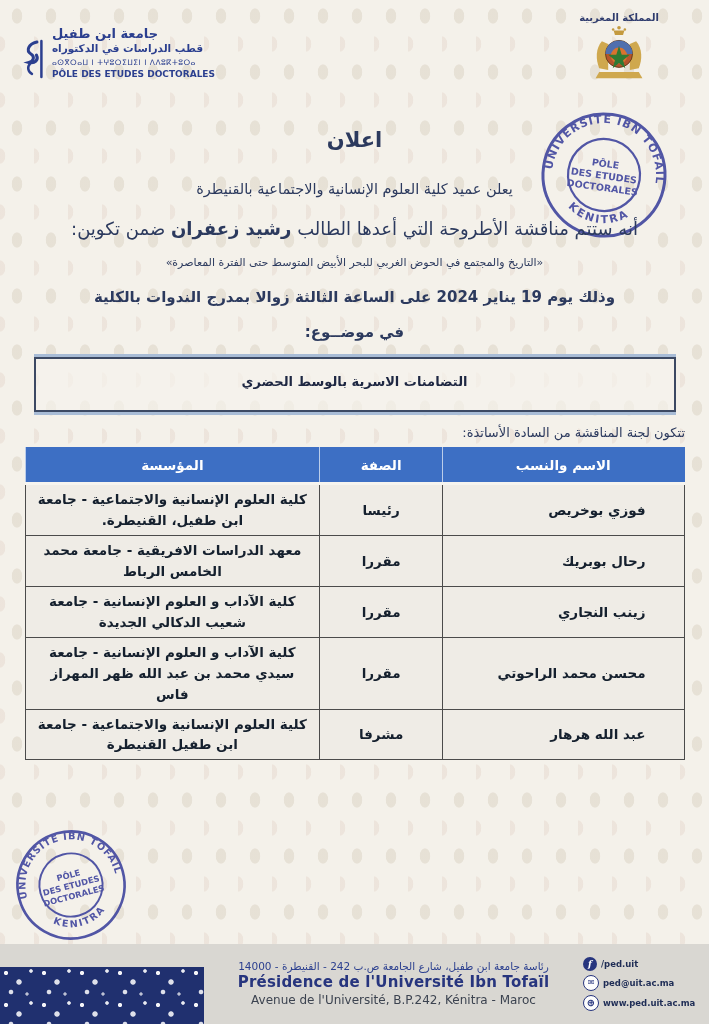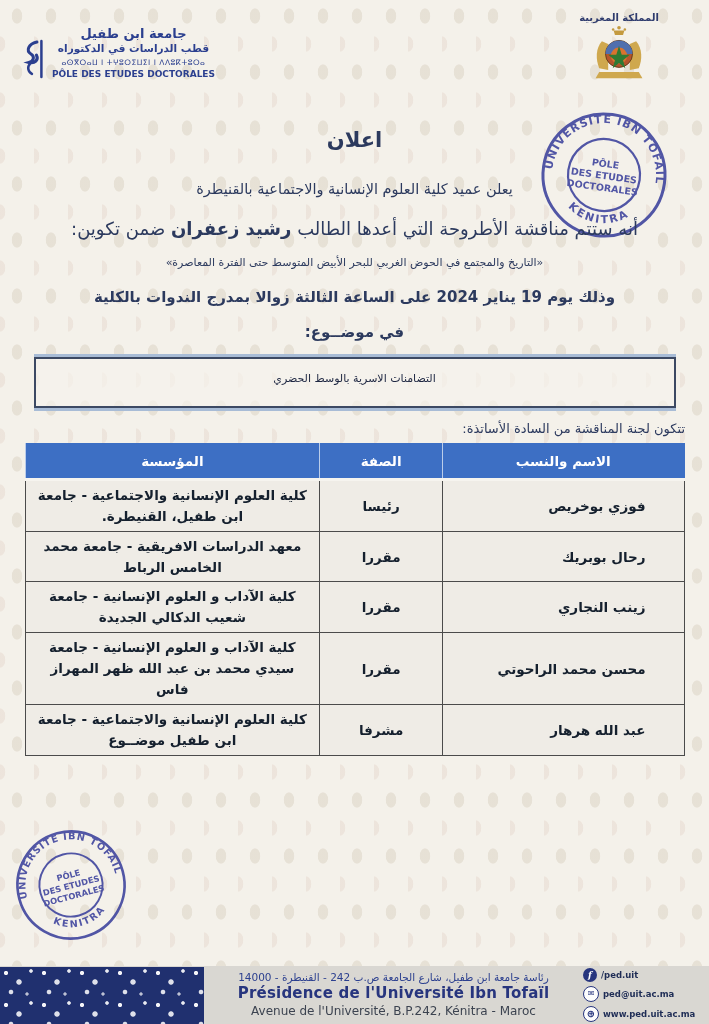--- a/index.html
+++ b/index.html
@@ -7,21 +7,21 @@
     position:relative;width:709px;height:1024px;margin:0 auto;overflow:hidden;
     font-family:"DejaVu Sans",sans-serif;
     background-color:#f4f1ea;
     background-image:
       radial-gradient(ellipse 9px 13px at 17px 16px, rgba(201,189,168,0.30) 55%, transparent 62%),
       radial-gradient(ellipse 9px 13px at 0px 44px, rgba(213,184,168,0.22) 55%, transparent 62%);
     background-size:34px 56px;
   }
   
   .logo{position:absolute;top:26px;left:20px;display:flex;gap:7px;align-items:flex-start;width:195px;}
-  .logo-text{color:#2b3f8f;text-align:center;line-height:1.25;}
+  .logo-text{color:#2b3f8f;text-align:left;line-height:1.25;}
   .logo-ar1{font-size:13px;font-weight:bold;}
   .logo-ar2{font-size:10.5px;font-weight:bold;}
   .logo-tif{font-size:7.5px;letter-spacing:.5px;margin-top:3px;white-space:nowrap;}
   .logo-fr{font-size:9px;font-weight:bold;margin-top:1px;white-space:nowrap;}
   .kingdom{position:absolute;top:12px;right:26px;width:128px;text-align:center;color:#2f3c6e;}
   .kingdom-title{font-size:10px;font-weight:bold;}
   .ministry{font-size:8.5px;line-height:1.4;margin-top:2px;}
   
   .stamp{position:absolute;opacity:.92;}
   .stamp.top{right:40px;top:110px;width:130px;height:130px;transform:rotate(8deg);}
@@ -34,38 +34,38 @@
   .p1{margin-top:29px;font-size:14.5px;}
   .p2{margin-top:21px;font-size:18px;}
   .p3{margin-top:17px;font-size:11px;}
   .p4{margin-top:19px;font-size:15px;font-weight:bold;}
   .p5{margin-top:17px;font-size:15px;font-weight:bold;}
   .subject-box{
     width:618px;margin:16px auto 0;border:2px solid #3c4963;
     box-shadow:0 -3px 0 #a8bcd6,0 3px 0 #a8bcd6;
     padding:8px 10px 14px;background:rgba(246,243,236,.65);
   }
-  .subject-line{font-size:11px;font-weight:normal;line-height:2.25;color:#1e2742;}
+  .subject-line{font-size:13px;font-weight:bold;line-height:2.25;color:#1e2742;}
   .committee-intro{margin:13px 24px 0 0;text-align:right;font-size:13px;direction:rtl;color:#2c3a5e;}
   
   .committee{width:660px;margin:7px auto 0;border-collapse:collapse;direction:rtl;font-size:13.5px;border:1px solid #4b4b4b;}
   .committee th{
     background:#3d6fc4;color:#fff;font-weight:bold;padding:9px 4px;
     border:1px solid #3d6fc4;border-left:1px solid rgba(255,255,255,.65);
     border-bottom:3px solid #f6f4ef;font-size:13.5px;
   }
   .committee td{
     background:#efece6;border:1px solid #4b4b4b;padding:4px 8px;
     color:#15202e;font-weight:bold;height:41px;
   }
   td.c-name{text-align:right;padding-right:38px;width:208px;}
   td.c-role{text-align:center;width:112px;}
   td.c-inst{text-align:center;width:298px;line-height:1.55;}
   
-  .footer{position:absolute;left:0;right:0;bottom:0;height:58px;background:#d9d7d2;display:flex;align-items:center;}
+  .footer{position:absolute;left:0;right:0;bottom:0;height:80px;background:#d9d7d2;display:flex;align-items:center;}
   .zellige{
     width:204px;height:57px;align-self:flex-end;flex:none;
     background-color:#20306f;
     background-image:
       radial-gradient(circle at 6px 6px, rgba(255,255,255,.95) 1.7px, transparent 2.5px),
       radial-gradient(circle at 19px 15px, rgba(255,255,255,.85) 2.3px, transparent 3.1px),
       radial-gradient(circle at 31px 4px, rgba(255,255,255,.9) 1.4px, transparent 2.2px),
       radial-gradient(circle at 11px 25px, rgba(255,255,255,.85) 1.9px, transparent 2.7px),
       radial-gradient(circle at 27px 27px, rgba(255,255,255,.7) 1.3px, transparent 2px);
     background-size:38px 32px;
@@ -180,21 +180,21 @@
           <td class="c-inst">كلية الآداب و العلوم الإنسانية - جامعة شعيب الدكالي الجديدة</td>
         </tr>
         <tr>
           <td class="c-name">محسن محمد الراحوتي</td>
           <td class="c-role">مقررا</td>
           <td class="c-inst">كلية الآداب و العلوم الإنسانية - جامعة سيدي محمد بن عبد الله ظهر المهراز فاس</td>
         </tr>
         <tr>
           <td class="c-name">عبد الله هرهار</td>
           <td class="c-role">مشرفا</td>
-          <td class="c-inst">كلية العلوم الإنسانية والاجتماعية - جامعة ابن طفيل موضــوع</td>
+          <td class="c-inst">كلية العلوم الإنسانية والاجتماعية - جامعة ابن طفيل القنيطرة</td>
         </tr>
       </tbody>
     </table>
   </div>
 
   <svg class="stamp bottom" viewBox="0 0 130 130">
     <circle cx="65" cy="65" r="61" fill="none" stroke="#4449a0" stroke-width="3"></circle>
     <circle cx="65" cy="65" r="36" fill="none" stroke="#4449a0" stroke-width="2.2"></circle>
     <defs>
       <path id="arcT2" d="M 13,65 A 52,52 0 1 1 117,65" fill="none"></path>

